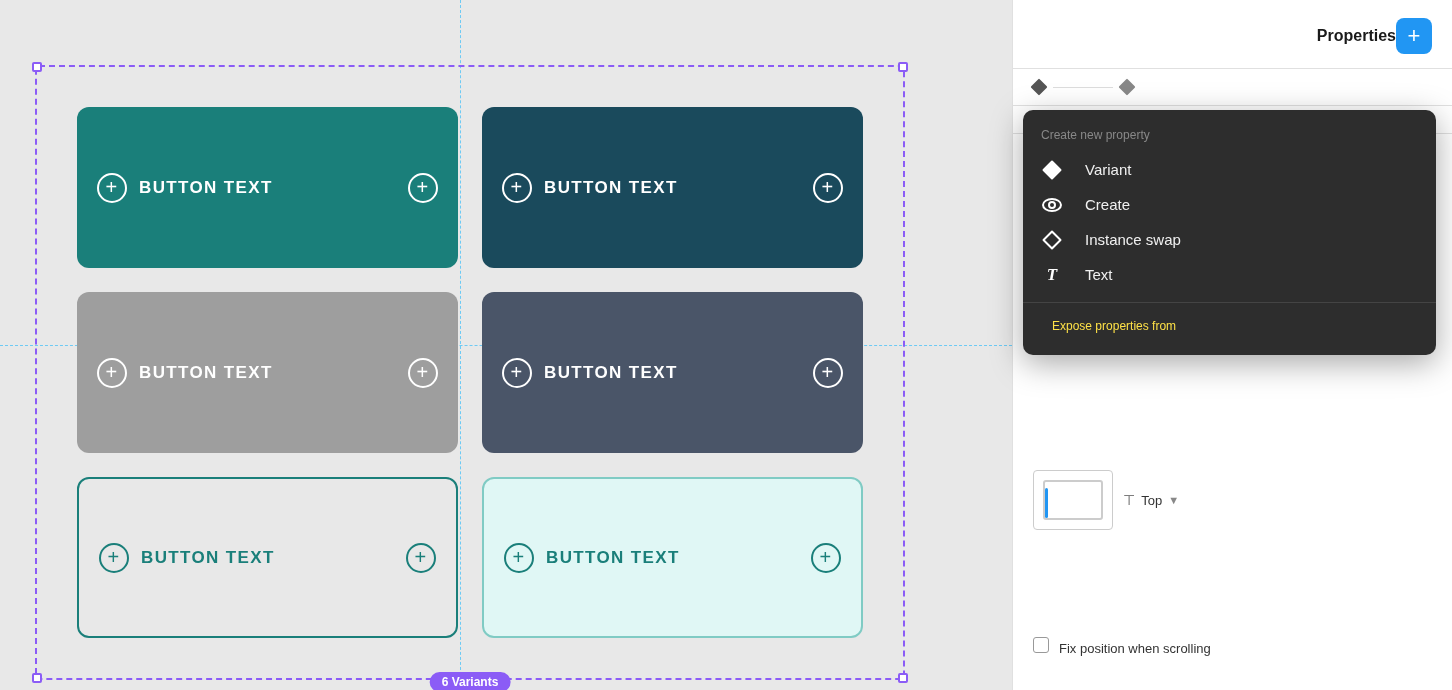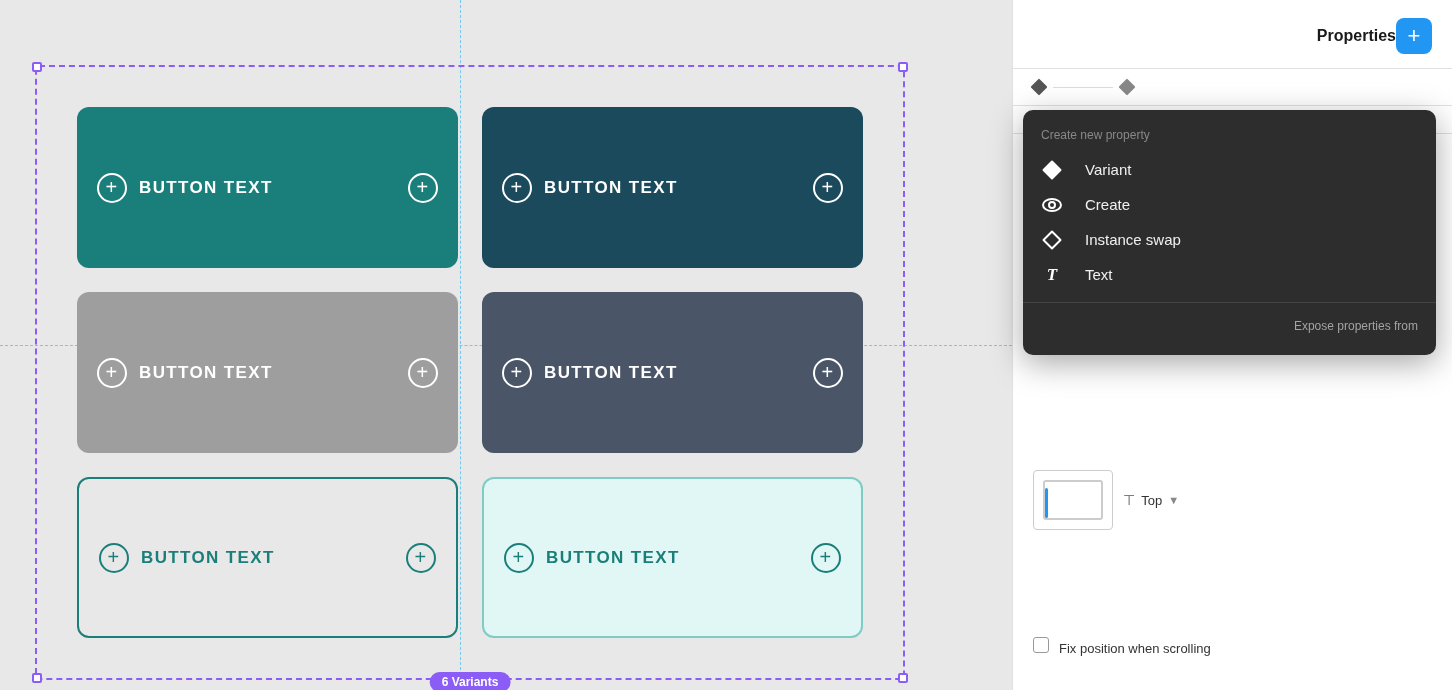--- a/index.html
+++ b/index.html
@@ -312,24 +312,23 @@
     }
 
     .dropdown-divider {
       border: none;
       border-top: 1px solid #444;
       margin: 10px 0;
     }
 
     .expose-section-label {
       font-size: 12px;
-      color: #a3a3a3;
-      padding: 6px 18px 10px;
+      color: #fde047;
+      padding: 6px 29px 10px;
       font-weight: 500;
-      text-align: right;
     }
 
     
     .small-box {
       width: 80px;
       height: 60px;
       border: 1px solid #ccc;
       background: white;
       border-radius: 4px;
       position: relative;

